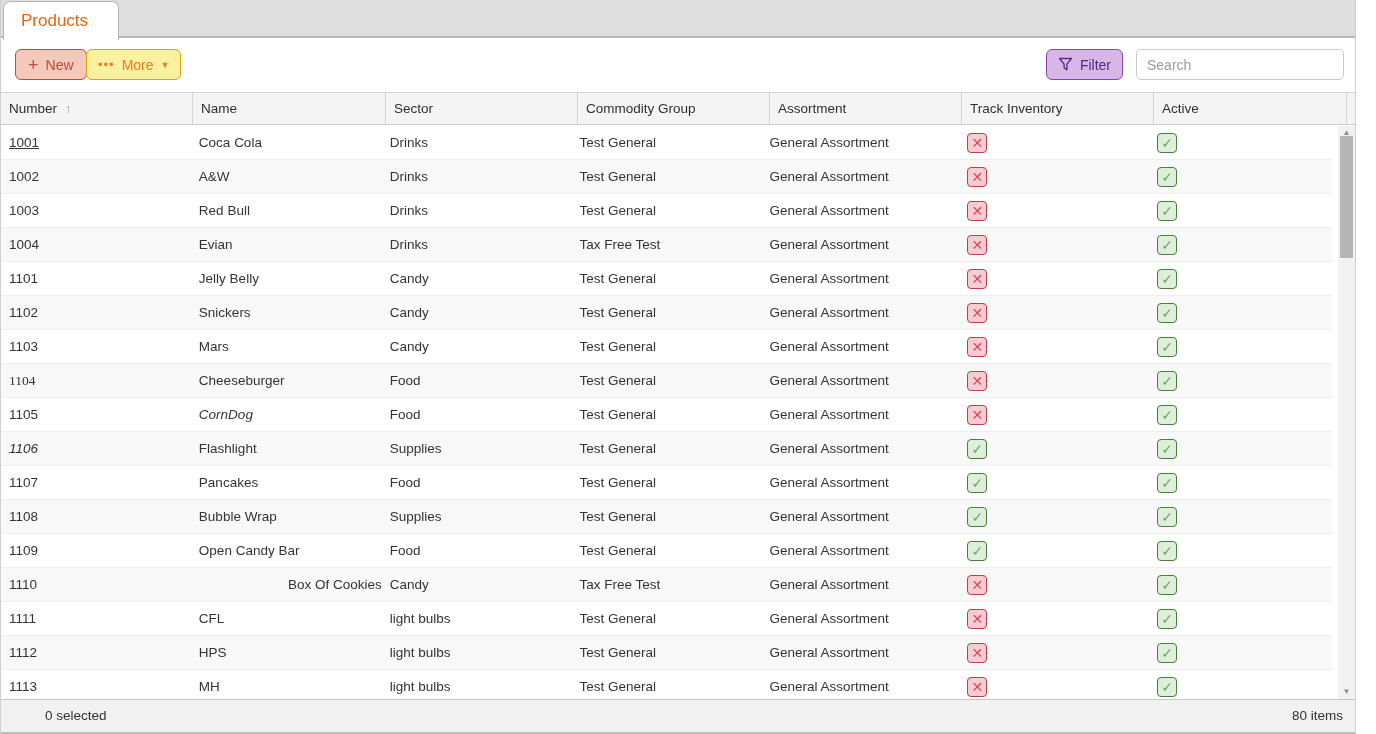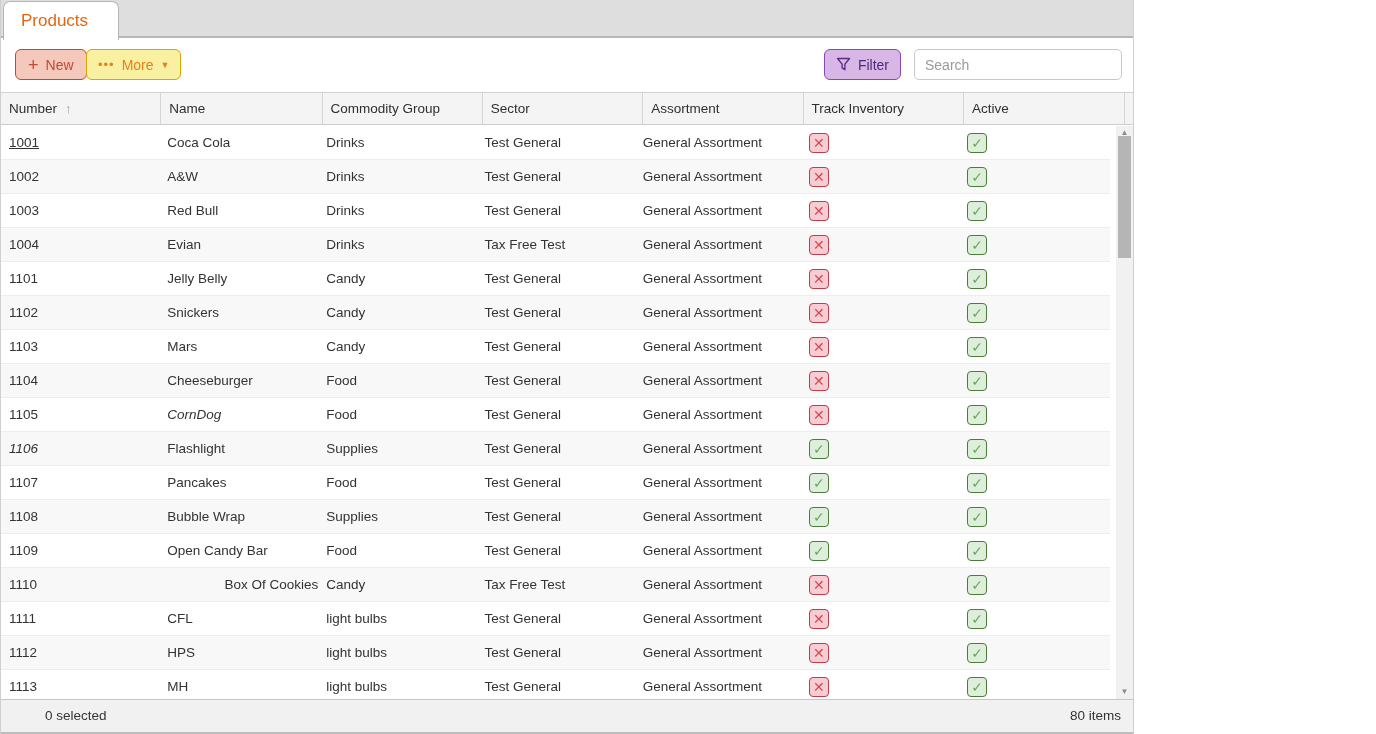--- a/index.html
+++ b/index.html
@@ -1,18 +1,18 @@
 <!DOCTYPE html>
 <html><head>
 <meta charset="utf-8">
 <style>
   * { margin:0; padding:0; box-sizing:border-box; }
   html,body { width:1376px; height:734px; }
   body { font-family:"Liberation Sans", sans-serif; background:#fff; color:#333; overflow:hidden; }
-  .app { position:relative; width:1134px; height:734px; background:#fff;
+  .app { position:relative; width:1356px; height:734px; background:#fff;
          border-left:1px solid #cfcfcf; border-right:1px solid #cfcfcf; }
 
   
   .tabbar { position:relative; height:38px; background:#dedede; border-bottom:2px solid #b7b7b7; }
   .tab { position:absolute; left:2px; top:1px; height:39px; min-width:113px;
          background:#fff; border:1px solid #b5b5b5; border-bottom:none;
          border-radius:7px 7px 0 0; z-index:3;
          color:#e8650f; font-size:17px; line-height:37px; padding:0 30px 0 17px; cursor:pointer; }
 
   
@@ -94,22 +94,22 @@
         </svg>
       </span>
       <span>Filter</span>
     </div>
     <input class="search-box" type="text" placeholder="Search" style="">
   </div>
 
   <div class="grid-header" id="grid-header">
       <div class="hcell" style="width: 193px;"><span>Number</span><span class="sort-arrow">↑</span></div>
       <div class="hcell" style="width: 194px;"><span>Name</span></div>
+      <div class="hcell" style="width: 193px;"><span>Sector</span></div>
       <div class="hcell" style="width: 193px;"><span>Commodity Group</span></div>
-      <div class="hcell" style="width: 193px;"><span>Sector</span></div>
       <div class="hcell" style="width: 193px;"><span>Assortment</span></div>
       <div class="hcell" style="width: 193px;"><span>Track Inventory</span></div>
       <div class="hcell" style="width: 194px;"><span>Active</span></div>
       <div class="hcell filler"></div>
     </div>
 
   <div class="grid-body" id="grid-body">
       <div class="row">
         <div class="cell" style="width: 193px; text-decoration: underline;">1001</div>
         <div class="cell" style="width: 194px;">Coca Cola</div>
@@ -167,21 +167,21 @@
       <div class="row">
         <div class="cell" style="width: 193px;">1103</div>
         <div class="cell" style="width: 194px;">Mars</div>
         <div class="cell" style="width: 193px;">Candy</div>
         <div class="cell" style="width: 193px;">Test General</div>
         <div class="cell" style="width: 193px;">General Assortment</div>
         <div class="cell" style="width: 193px;"><span class="icon-box icon-x">✕</span></div>
         <div class="cell" style="width: 194px;"><span class="icon-box icon-check">✓</span></div>
       </div>
       <div class="row alt">
-        <div class="cell" style="width: 193px;">1104</div>
+        <div class="cell" style="width: 193px; font-family: Liberation Serif, serif;">1104</div>
         <div class="cell" style="width: 194px;">Cheeseburger</div>
         <div class="cell" style="width: 193px;">Food</div>
         <div class="cell" style="width: 193px;">Test General</div>
         <div class="cell" style="width: 193px;">General Assortment</div>
         <div class="cell" style="width: 193px;"><span class="icon-box icon-x">✕</span></div>
         <div class="cell" style="width: 194px;"><span class="icon-box icon-check">✓</span></div>
       </div>
       <div class="row">
         <div class="cell" style="width: 193px;">1105</div>
         <div class="cell" style="width: 194px; font-style: italic;">CornDog</div>

